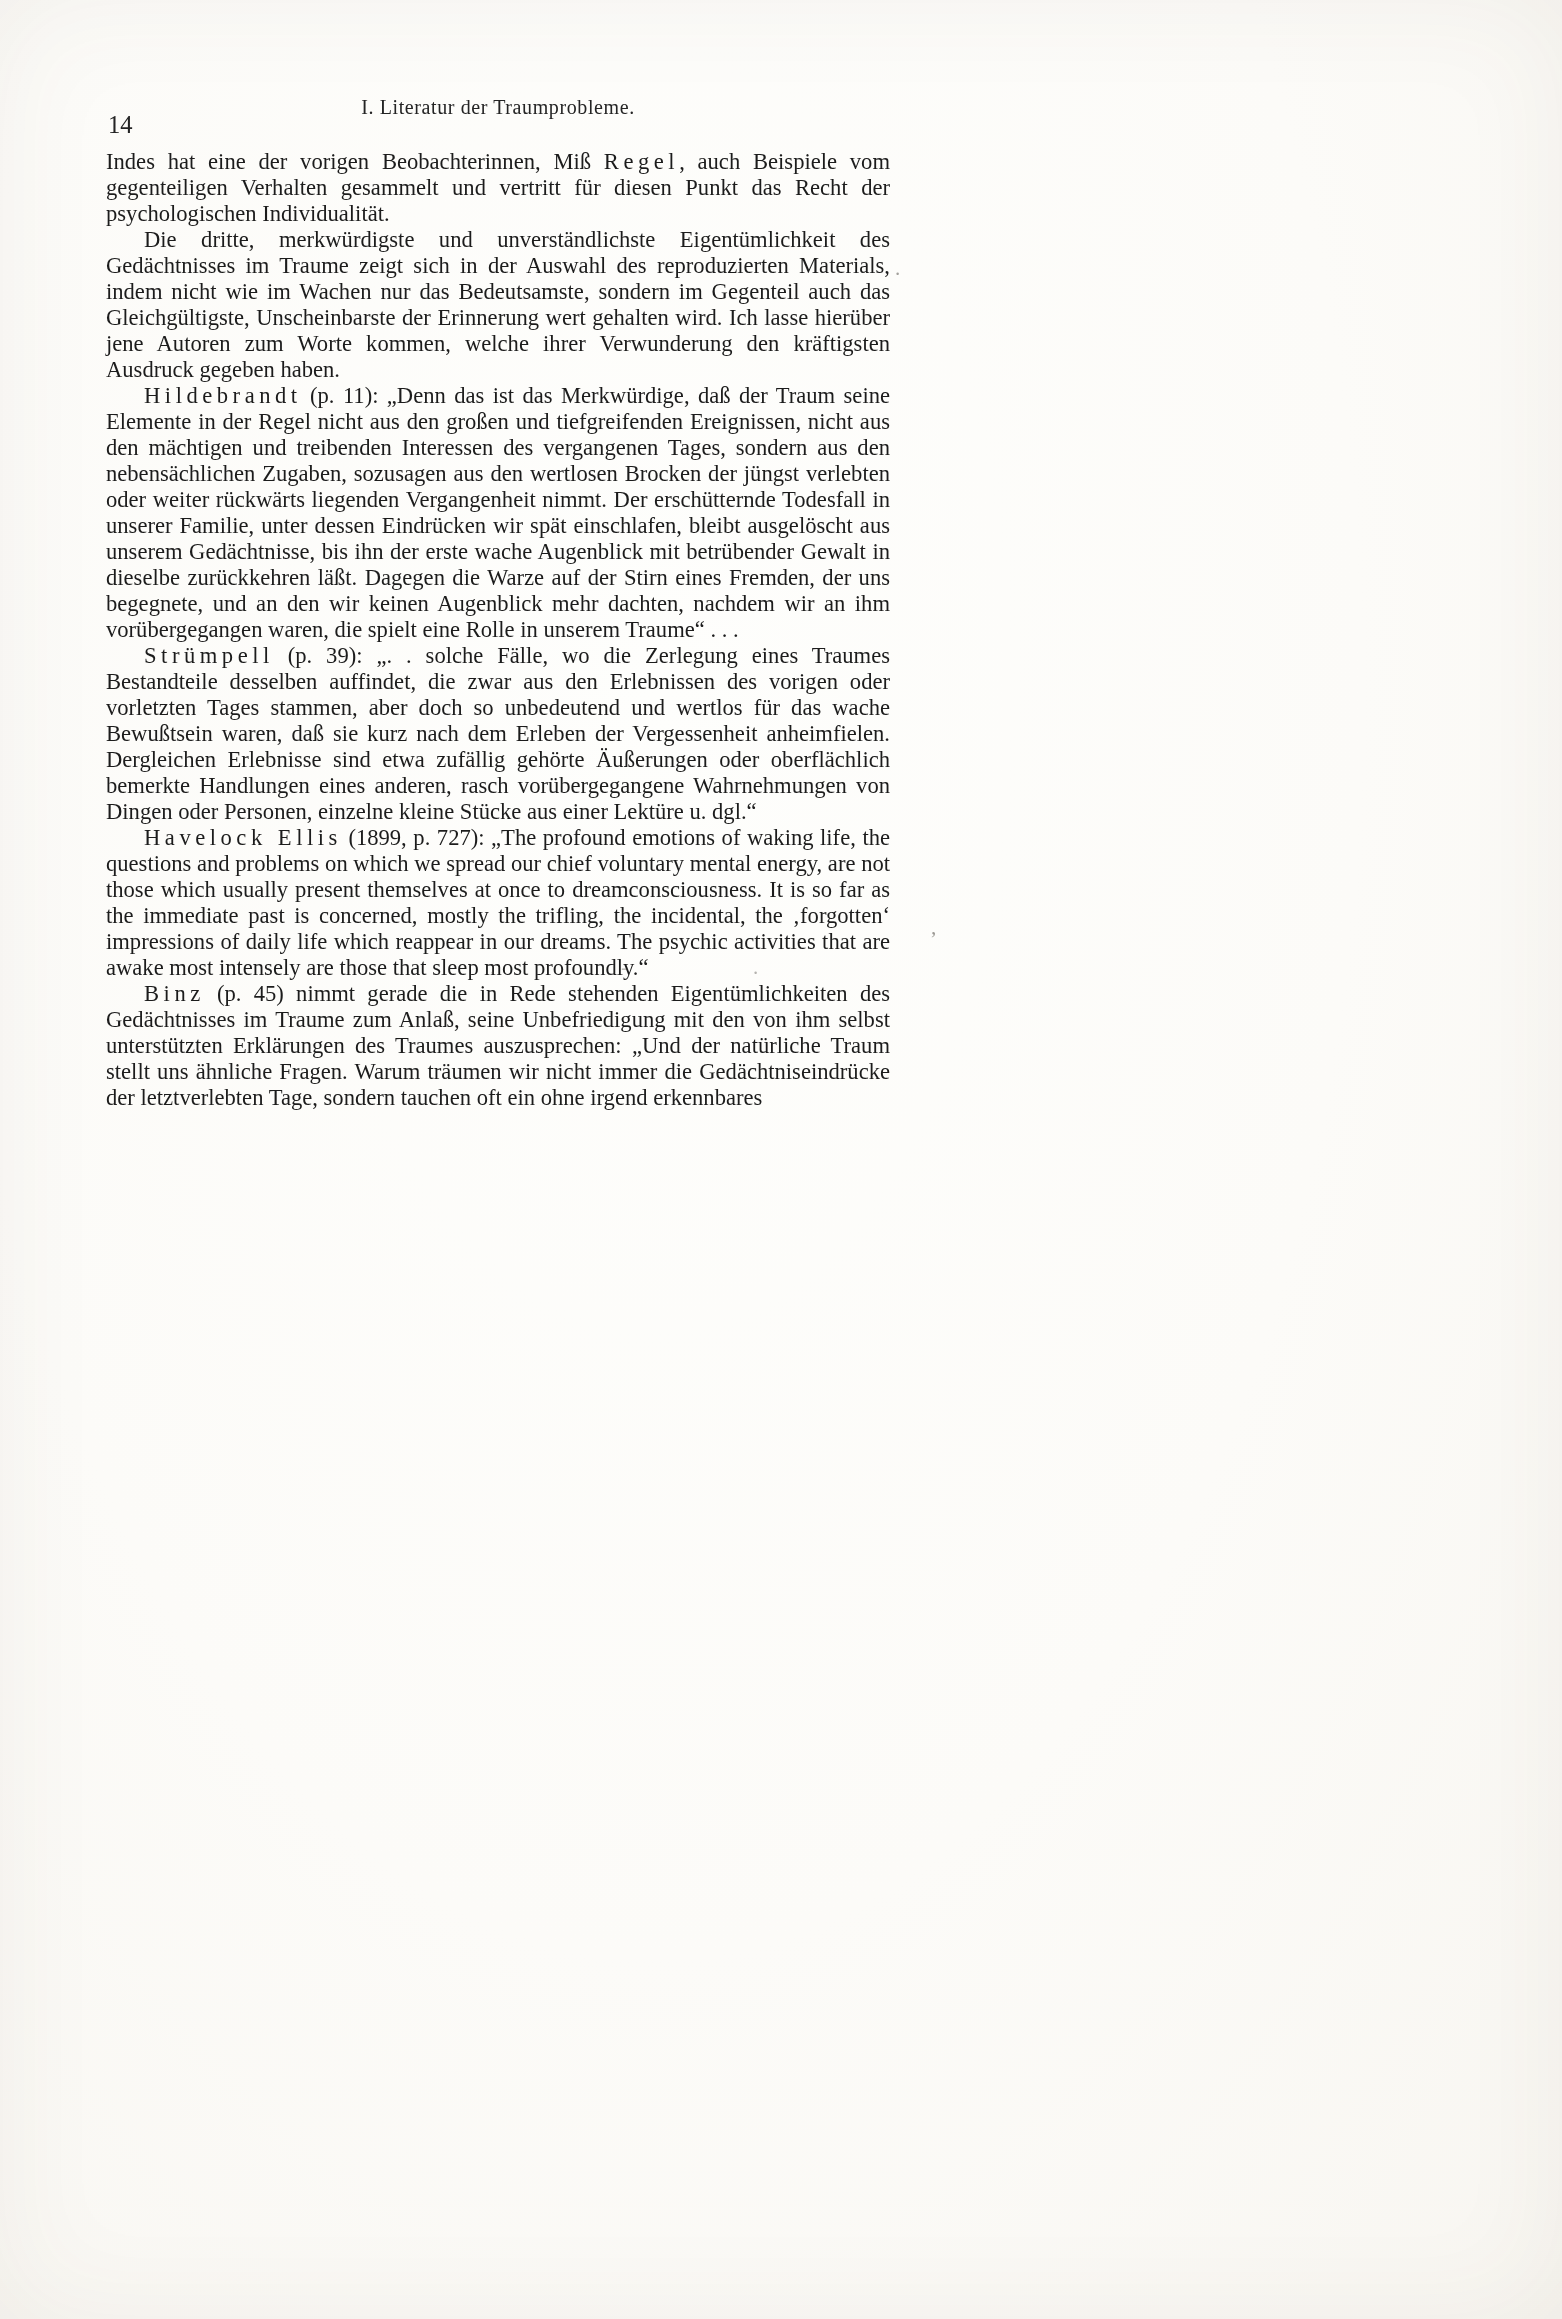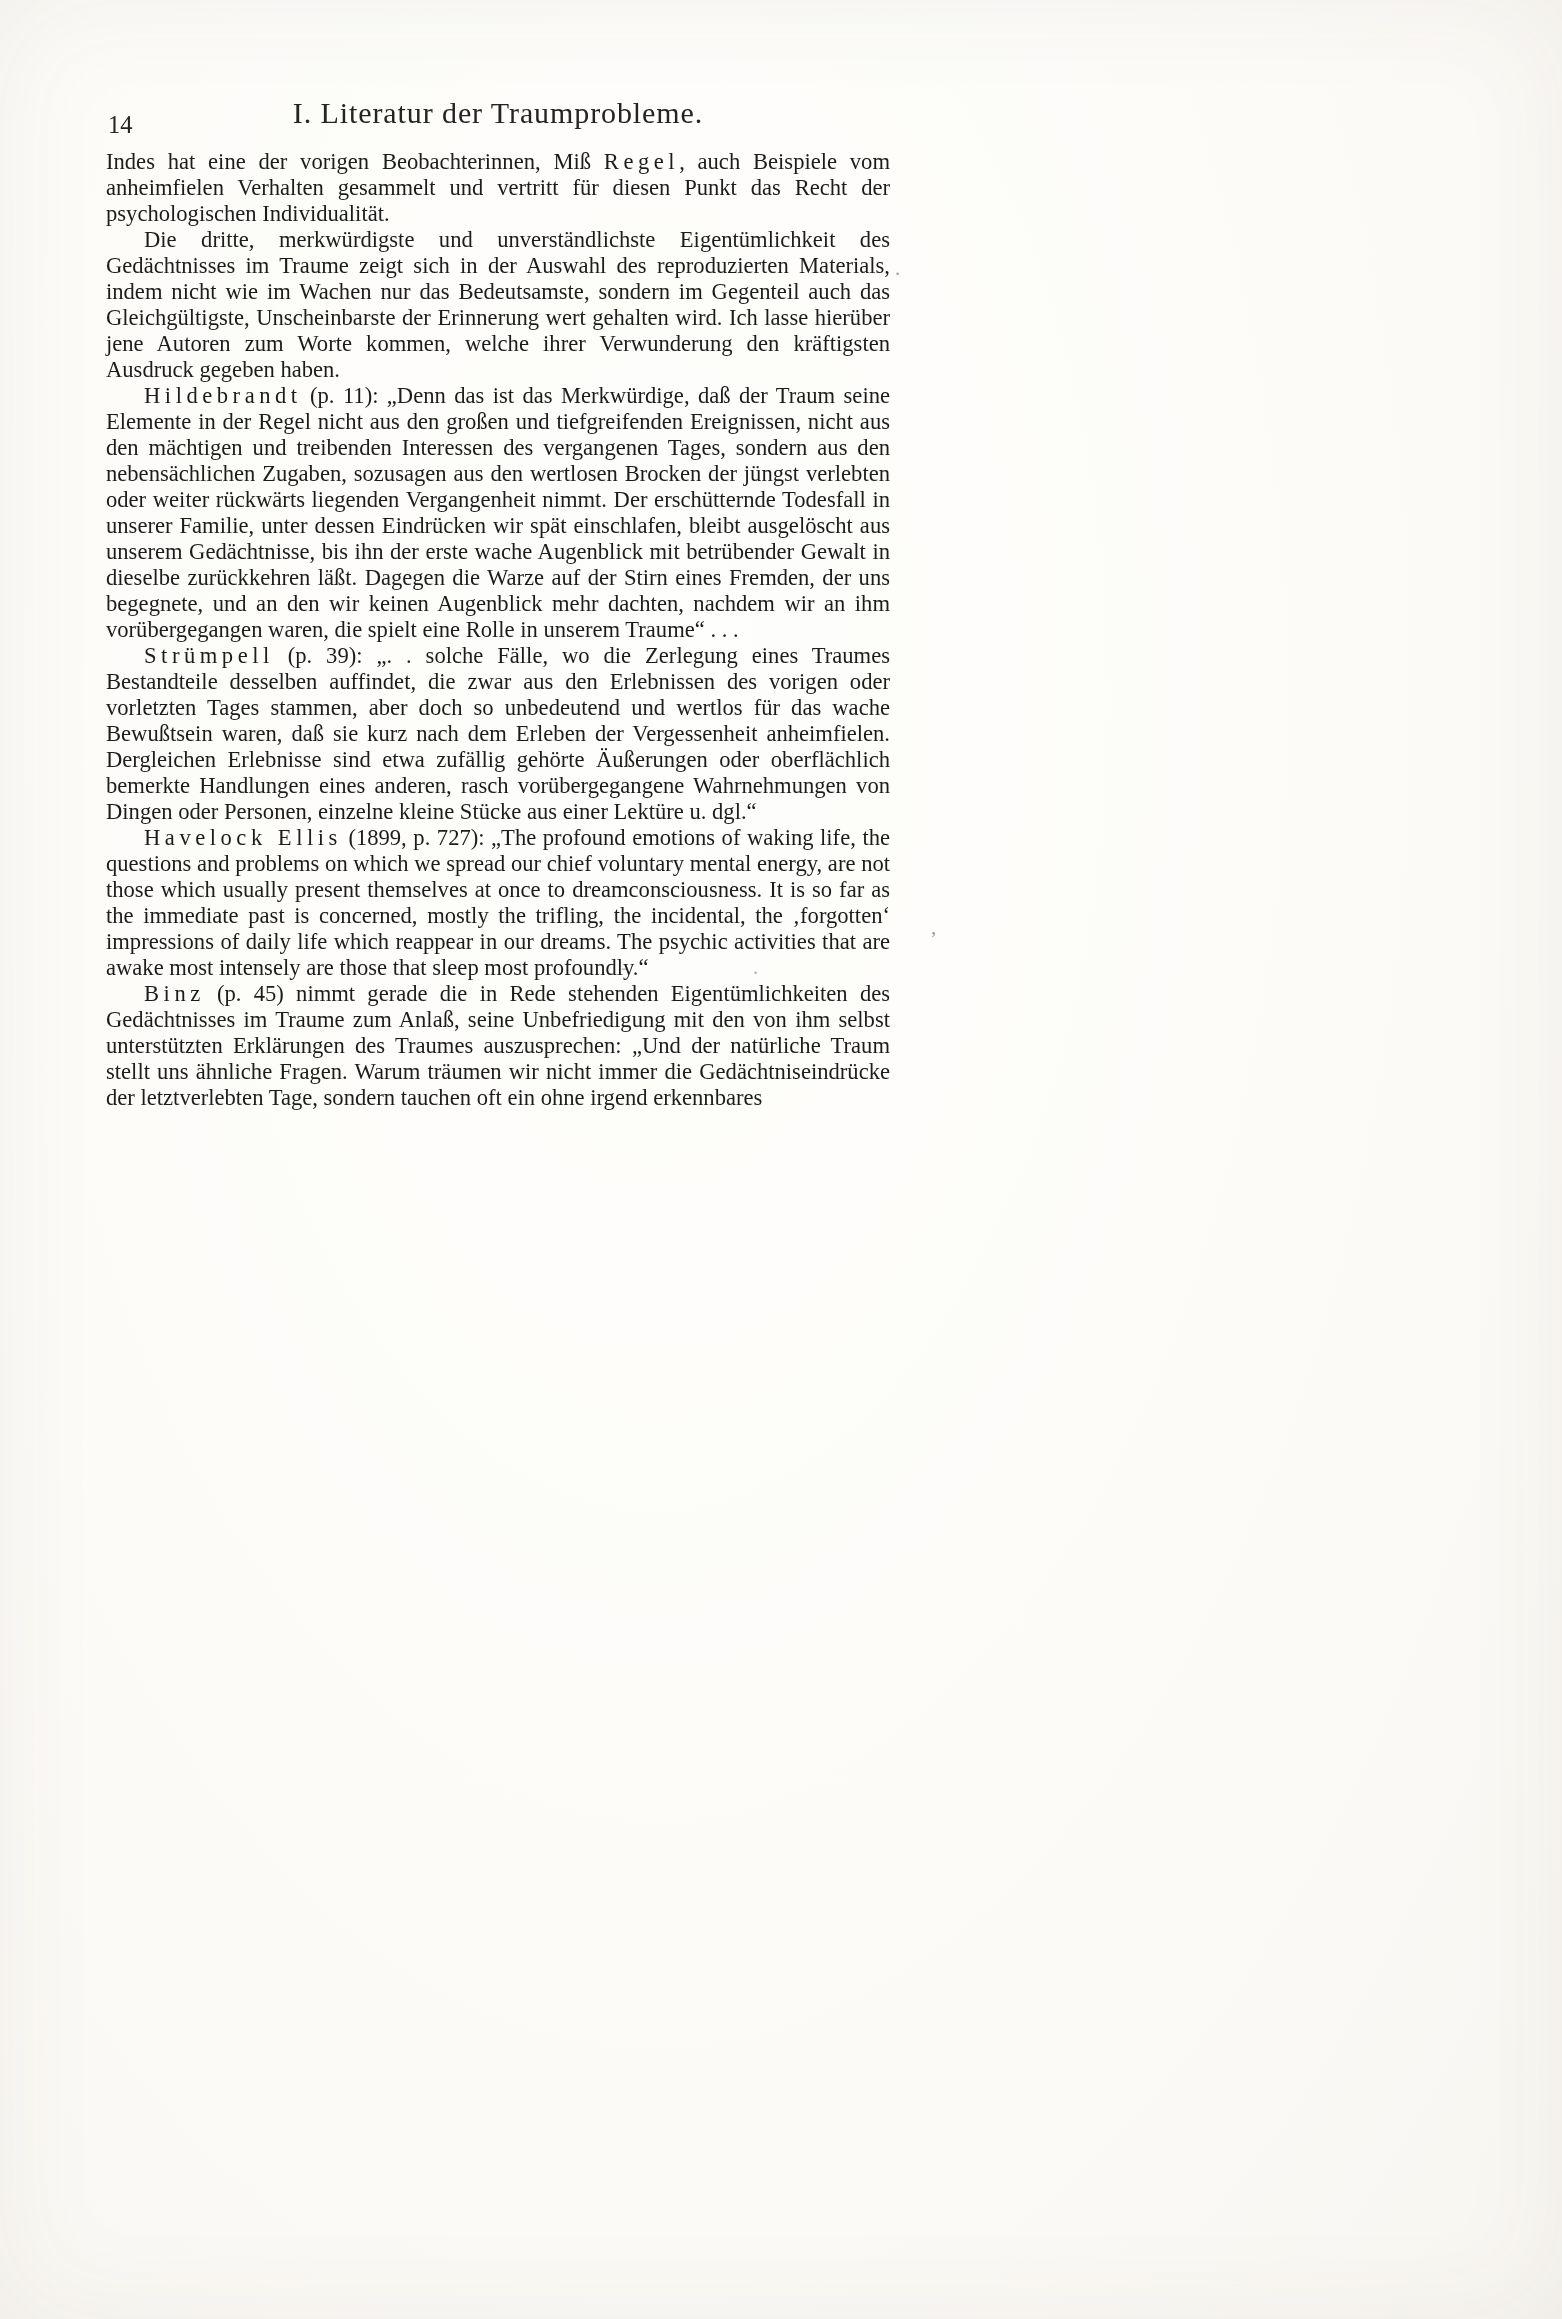--- a/index.html
+++ b/index.html
@@ -37,21 +37,21 @@
     position: absolute;
     left: 1.9px;
     top: 15px;
     font-size: 24.5px;
     color: #242424;
   }
 
   .running-title {
     display: block;
     text-align: center;
-    font-size: 30px;
+    font-size: 20px;
     letter-spacing: 0.03em;
     color: #242424;
   }
 
   .text-body {
     font-size: 22.6px;
     line-height: 26px;
     text-align: justify;
     hyphens: auto;
     color: #1c1c1c;
@@ -75,21 +75,21 @@
 <div class="page">
 
   <div class="text-block">
 
     <div class="page-head">
       <span class="page-number">14</span>
       <span class="running-title">I. Literatur der Traumprobleme.</span>
     </div>
 
     <div class="text-body">
-        <p class="para"><span>Indes hat eine der vorigen Beobachterinnen, Miß </span><span class="sperr">Regel</span><span>, auch Beispiele vom anheimfielen Verhalten gesammelt und vertritt für diesen Punkt das Recht der psychologischen Individualität.</span></p>
+        <p class="para"><span>Indes hat eine der vorigen Beobachterinnen, Miß </span><span class="sperr">Regel</span><span>, auch Beispiele vom gegenteiligen Verhalten gesammelt und vertritt für diesen Punkt das Recht der psychologischen Individualität.</span></p>
         <p class="para indent"><span>Die dritte, merkwürdigste und unverständlichste Eigentümlichkeit des Gedächtnisses im Traume zeigt sich in der Auswahl des reproduzierten Materials, indem nicht wie im Wachen nur das Bedeutsamste, sondern im Gegenteil auch das Gleichgültigste, Unscheinbarste der Erinnerung wert gehalten wird. Ich lasse hierüber jene Autoren zum Worte kommen, welche ihrer Verwunderung den kräftigsten Ausdruck gegeben haben.</span></p>
         <p class="para indent"><span class="sperr">Hildebrandt</span><span> (p. 11): „Denn das ist das Merkwürdige, daß der Traum seine Elemente in der Regel nicht aus den großen und tiefgreifenden Ereignissen, nicht aus den mächtigen und treibenden Interessen des vergangenen Tages, sondern aus den nebensächlichen Zugaben, sozusagen aus den wertlosen Brocken der jüngst verlebten oder weiter rückwärts liegenden Vergangenheit nimmt. Der erschütternde Todesfall in unserer Familie, unter dessen Eindrücken wir spät einschlafen, bleibt ausgelöscht aus unserem Gedächtnisse, bis ihn der erste wache Augenblick mit betrübender Gewalt in dieselbe zurückkehren läßt. Dagegen die Warze auf der Stirn eines Fremden, der uns begegnete, und an den wir keinen Augenblick mehr dachten, nachdem wir an ihm vorübergegangen waren, die spielt eine Rolle in unserem Traume“ . . .</span></p>
         <p class="para indent"><span class="sperr">Strümpell</span><span> (p. 39): „. . solche Fälle, wo die Zerlegung eines Traumes Bestandteile desselben auffindet, die zwar aus den Erlebnissen des vorigen oder vorletzten Tages stammen, aber doch so unbedeutend und wertlos für das wache Bewußtsein waren, daß sie kurz nach dem Erleben der Vergessenheit anheimfielen. Dergleichen Erlebnisse sind etwa zufällig gehörte Äußerungen oder oberflächlich bemerkte Handlungen eines anderen, rasch vorübergegangene Wahrnehmungen von Dingen oder Personen, einzelne kleine Stücke aus einer Lektüre u. dgl.“</span></p>
         <p class="para indent"><span class="sperr">Havelock Ellis</span><span> (1899, p. 727): „The profound emotions of waking life, the questions and problems on which we spread our chief voluntary mental energy, are not those which usually present themselves at once to dreamconsciousness. It is so far as the immediate past is concerned, mostly the trifling, the incidental, the ‚forgotten‘ impressions of daily life which reappear in our dreams. The psychic activities that are awake most intensely are those that sleep most profoundly.“</span></p>
         <p class="para indent"><span class="sperr">Binz</span><span> (p. 45) nimmt gerade die in Rede stehenden Eigentümlichkeiten des Gedächtnisses im Traume zum Anlaß, seine Unbefriedigung mit den von ihm selbst unterstützten Erklärungen des Traumes auszusprechen: „Und der natürliche Traum stellt uns ähnliche Fragen. Warum träumen wir nicht immer die Gedächtniseindrücke der letztverlebten Tage, sondern tauchen oft ein ohne irgend erkennbares</span></p>
       </div>
 
   </div>
 
   <div id="artifacts-layer">

